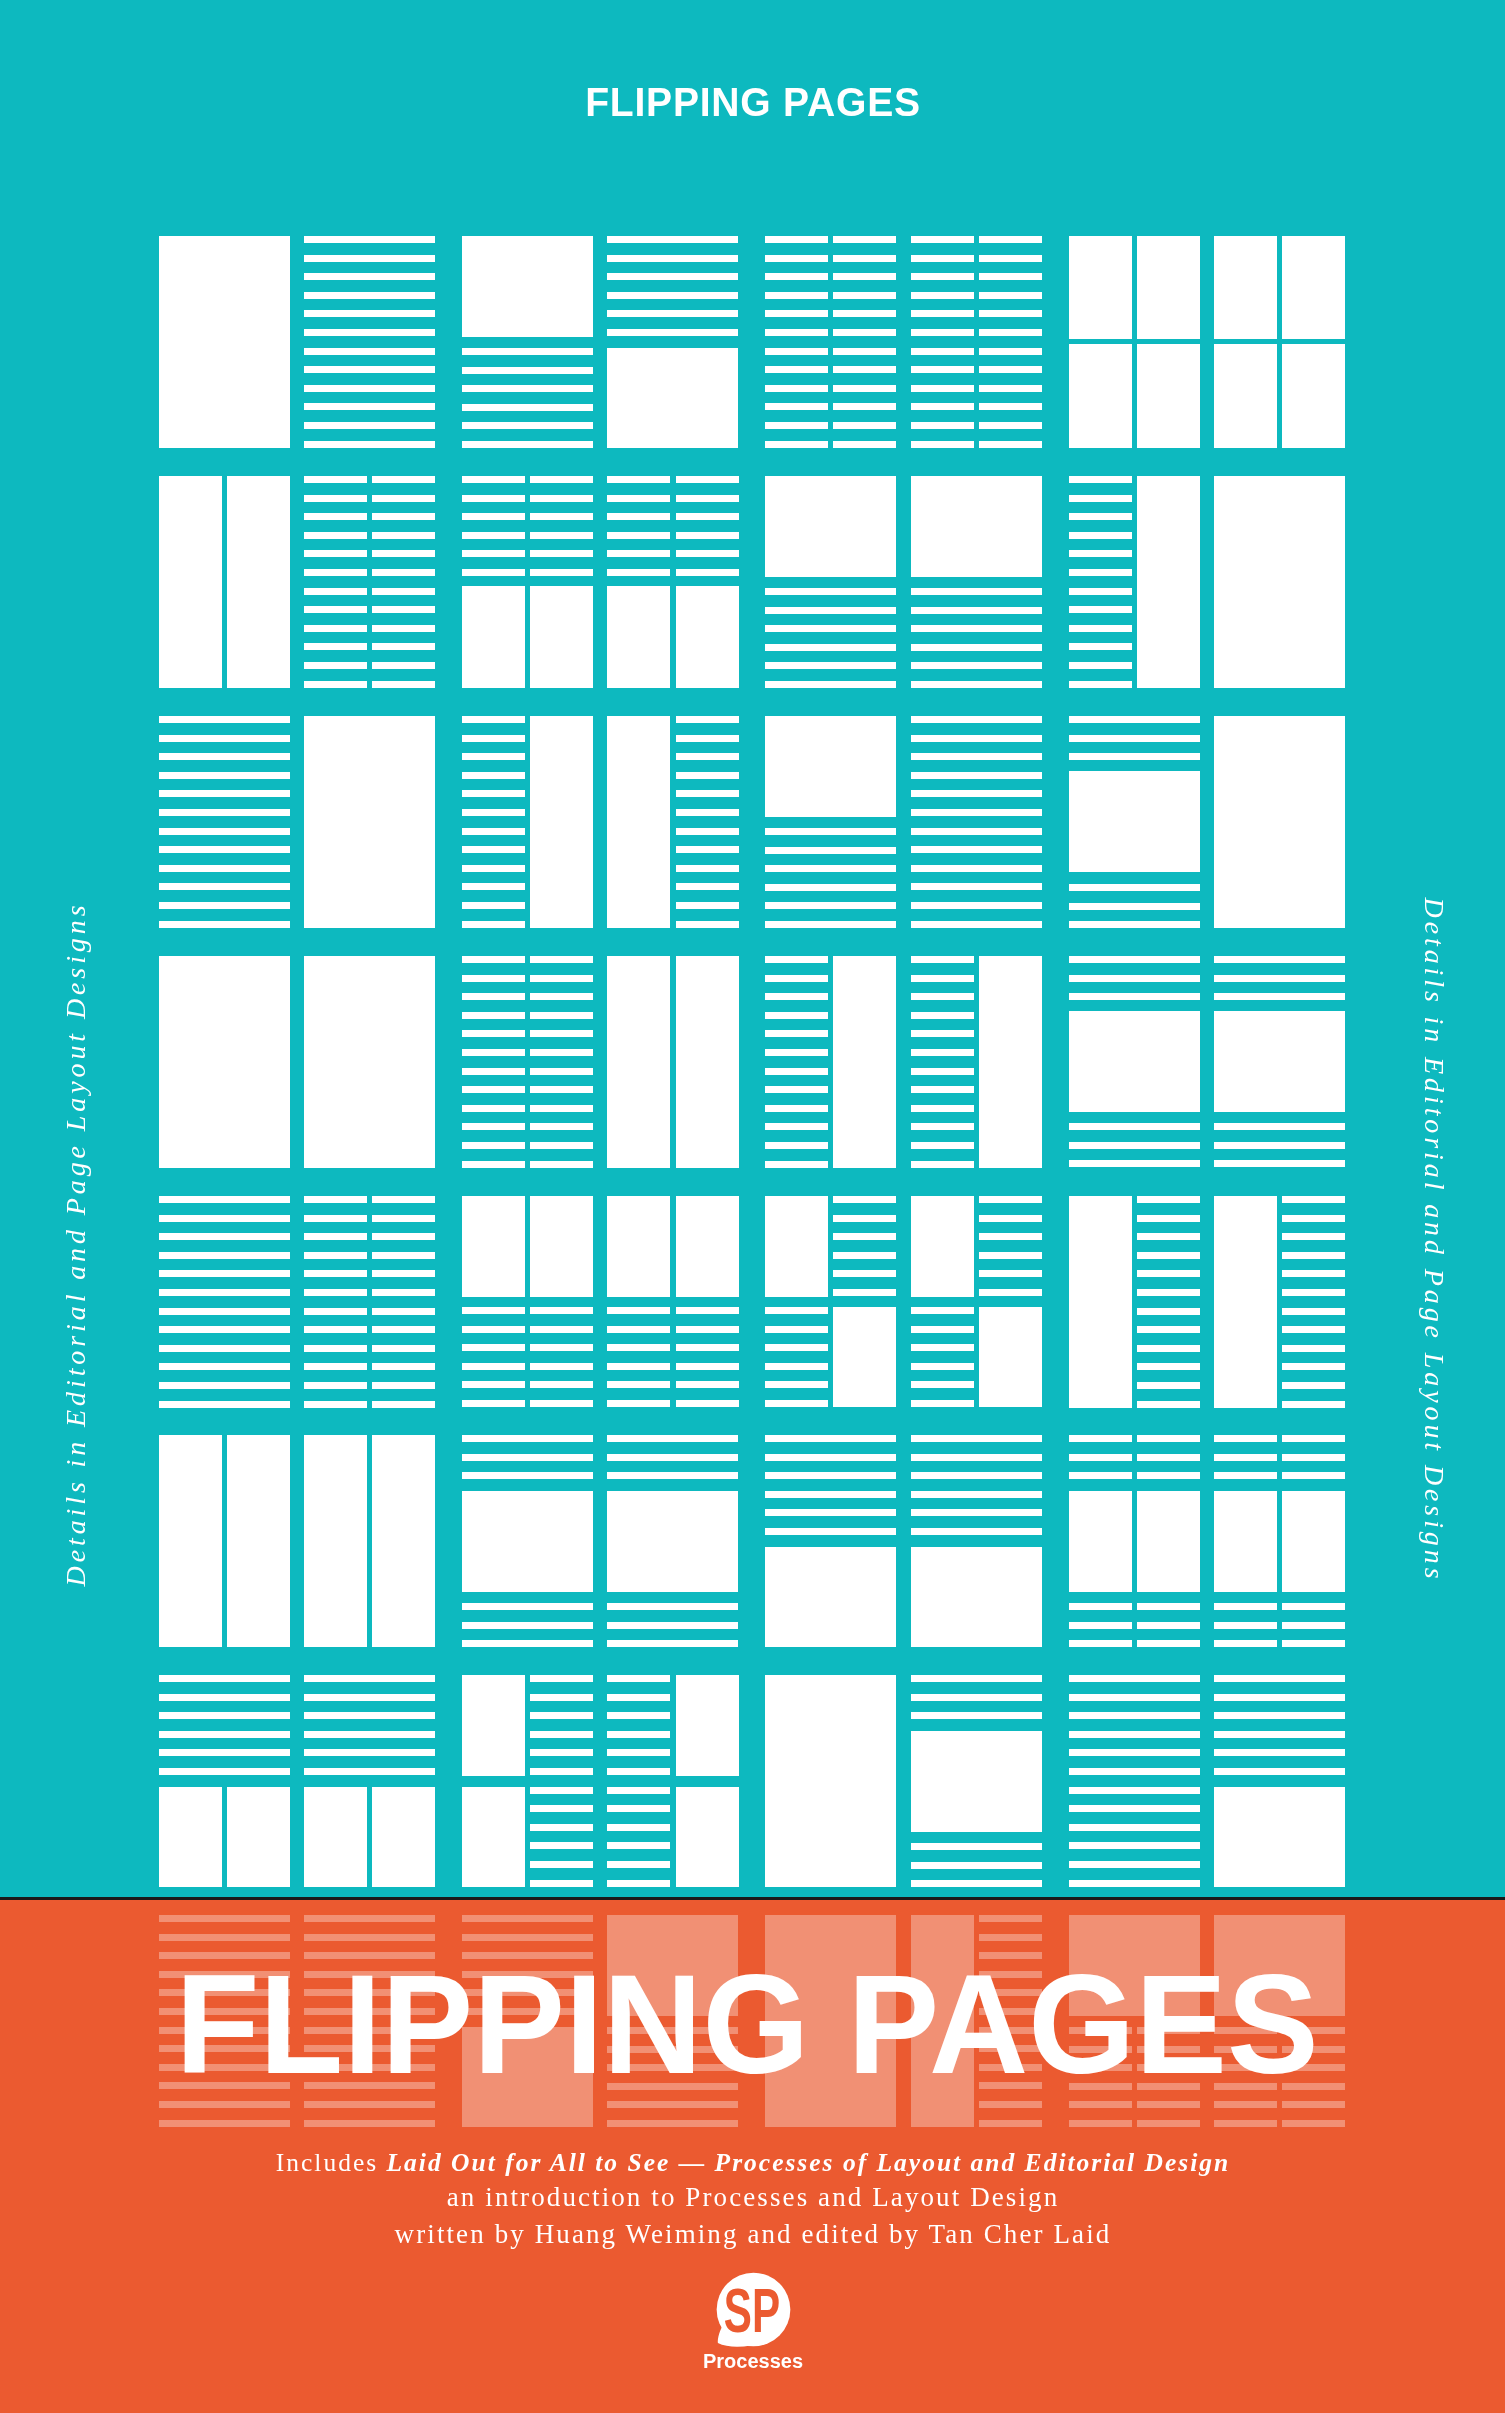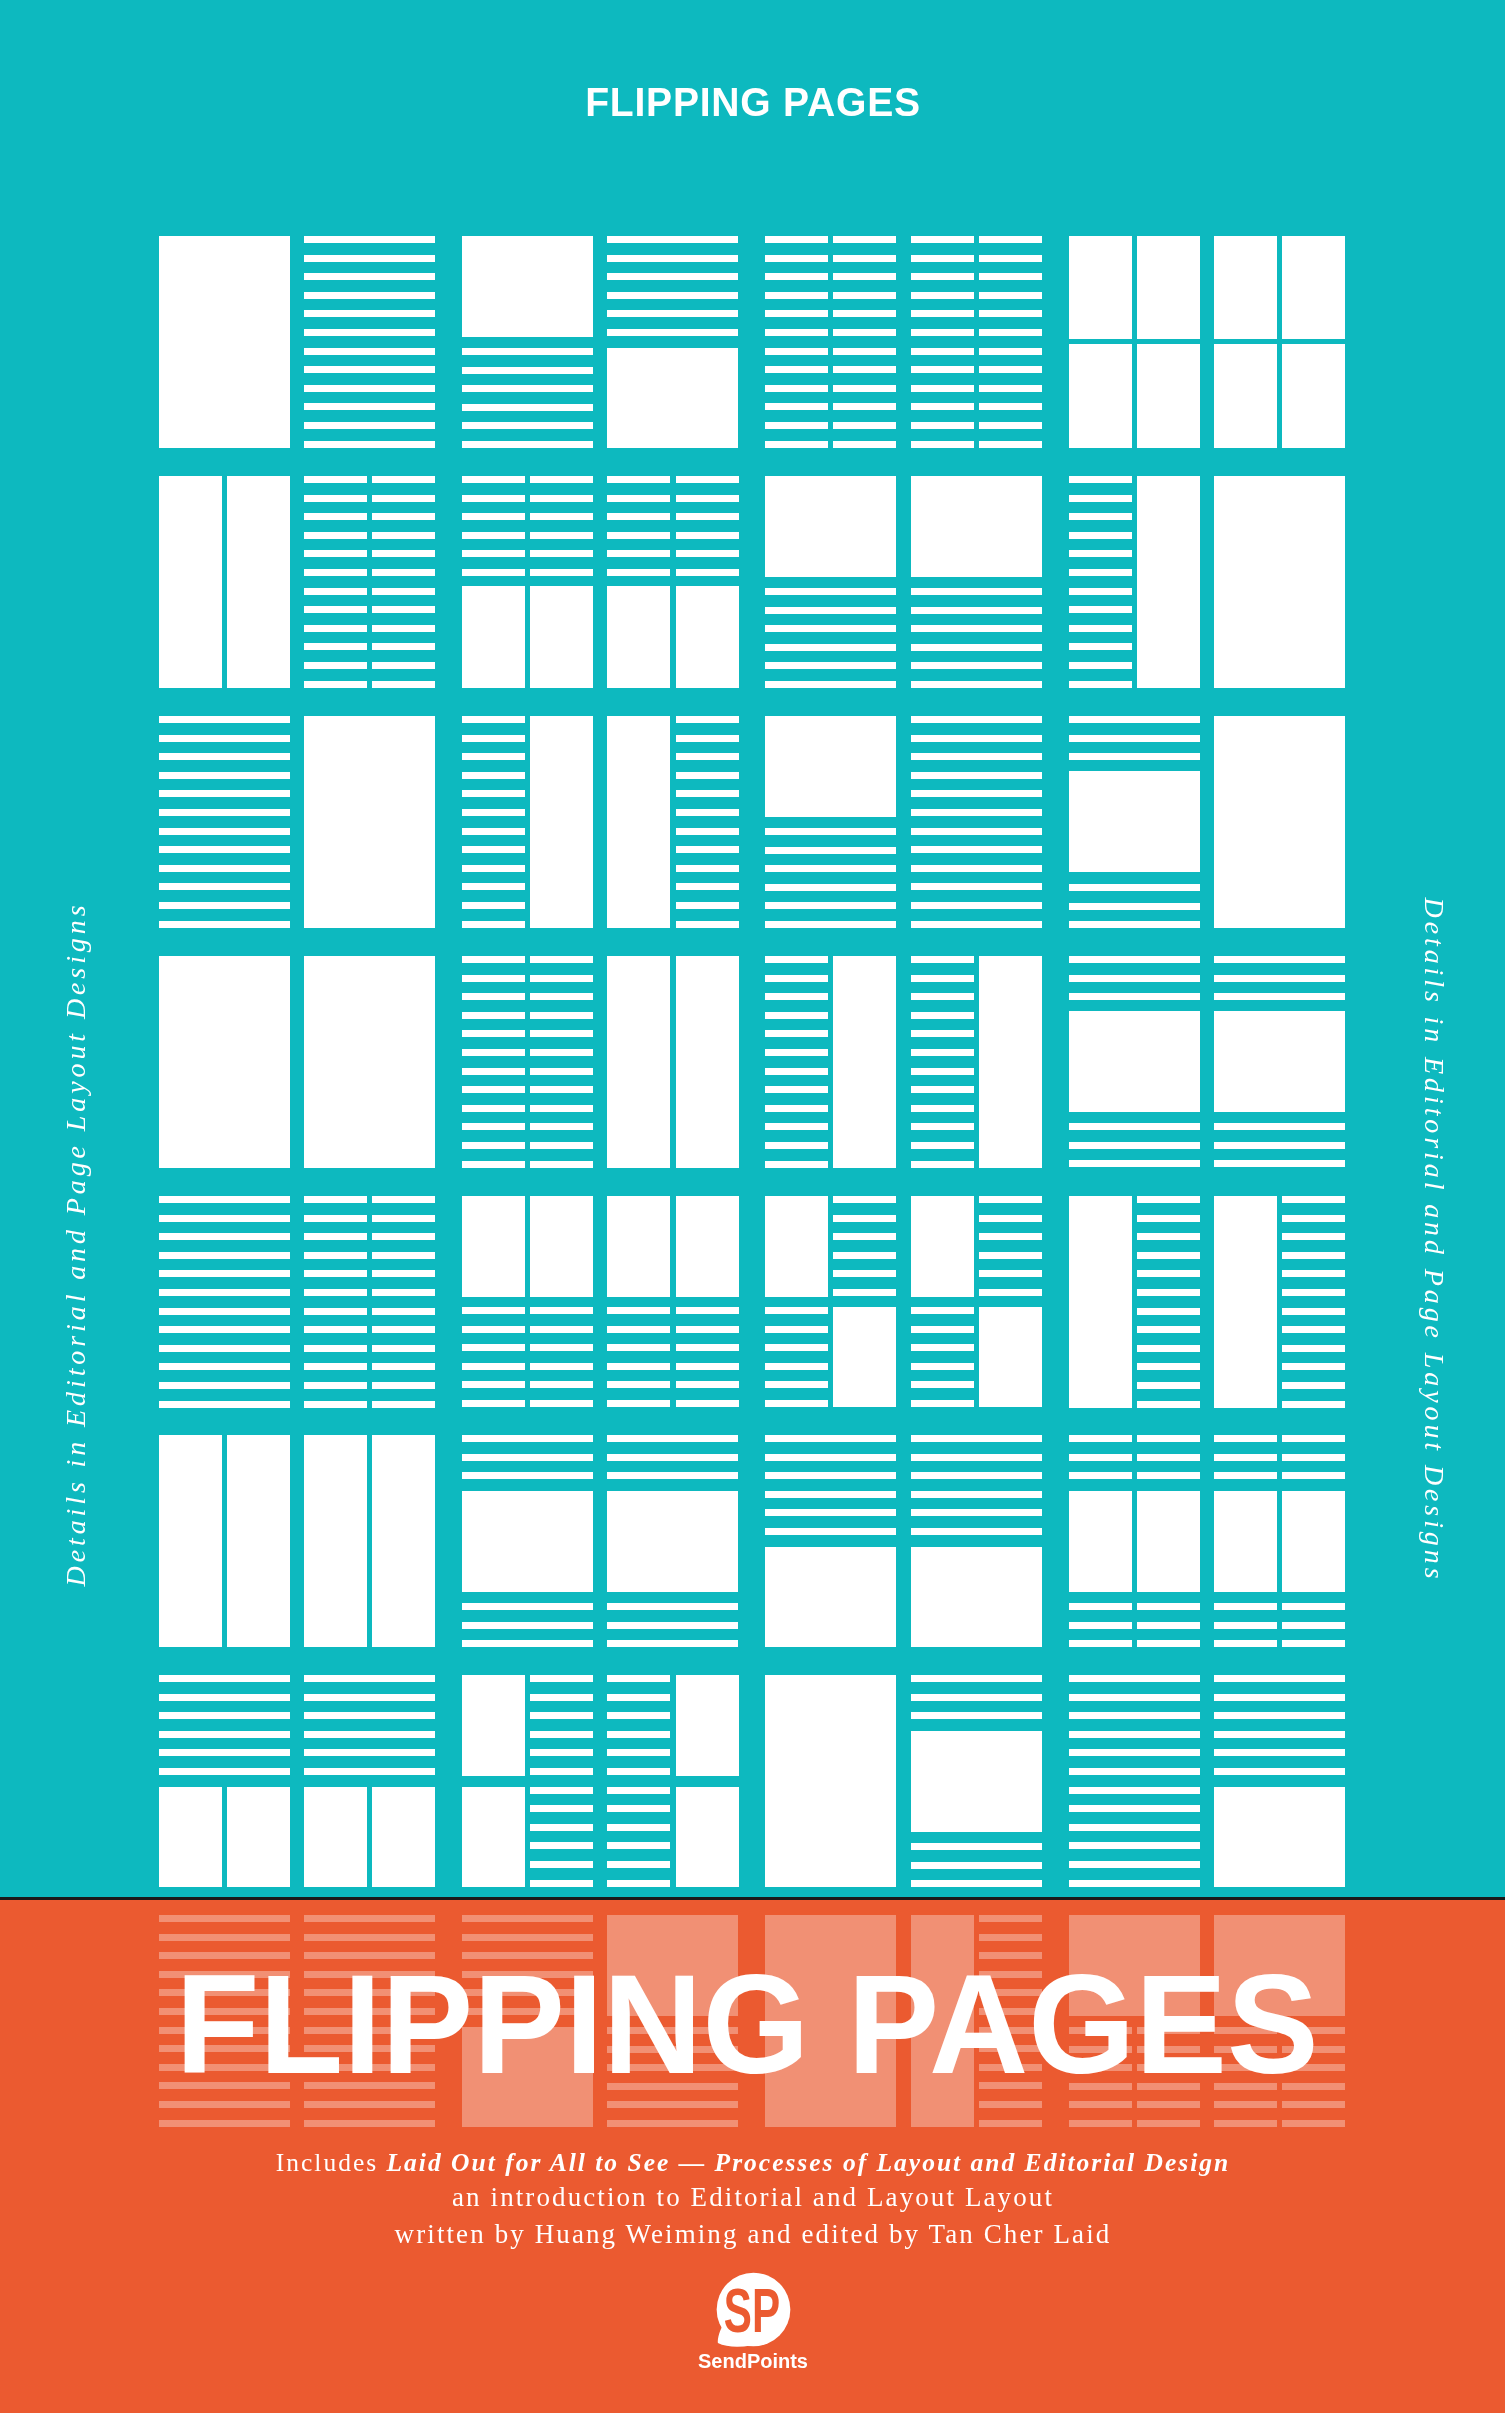--- a/index.html
+++ b/index.html
@@ -173,24 +173,24 @@
 <div class="lf" style="left:1069px;top:2027px;width:63px;height:100px"></div>
 <div class="lf" style="left:1137px;top:2027px;width:63px;height:100px"></div>
 <div class="rf" style="left:1214px;top:1915px;width:131px;height:101px"></div>
 <div class="lf" style="left:1214px;top:2027px;width:63px;height:100px"></div>
 <div class="lf" style="left:1282px;top:2027px;width:63px;height:100px"></div>
 
 <div style="position:absolute;left:-6.2px;top:1954px;width:1506px;text-align:center;color:#ffffff;font-weight:bold;font-size:141px;line-height:1;white-space:nowrap;transform:scaleX(0.975)">FLIPPING PAGES</div>
 
 <div style="position:absolute;left:0;top:2150px;width:1506px;text-align:center;color:#ffffff;font-family:'Liberation Serif',serif;font-size:25.5px;letter-spacing:2px;line-height:1">Includes <b><i>Laid Out for All to See — Processes of Layout and Editorial Design</i></b></div>
 
-<div style="position:absolute;left:0;top:2184px;width:1506px;text-align:center;color:#ffffff;font-family:'Liberation Serif',serif;font-size:27px;letter-spacing:2.1px;line-height:1">an introduction to Editorial and Layout Layout</div>
+<div style="position:absolute;left:0;top:2184px;width:1506px;text-align:center;color:#ffffff;font-family:'Liberation Serif',serif;font-size:27px;letter-spacing:2.1px;line-height:1">an introduction to Processes and Layout Design</div>
 
 <div style="position:absolute;left:0;top:2221px;width:1506px;text-align:center;color:#ffffff;font-family:'Liberation Serif',serif;font-size:27px;letter-spacing:2.1px;line-height:1">written by Huang Weiming and edited by Tan Cher Laid</div>
 
 <svg style="position:absolute;left:712px;top:2268px" width="83" height="83" viewBox="0 0 107 107">
   <circle cx="53.5" cy="53.5" r="47.5" fill="#ffffff"></circle>
     <path fill="#ffffff" d="M 16 70 C 10 80 6.8 91 7.6 96.8 C 18 102.2 35 102.6 50 100 C 40 96 26 88 16 70 Z"></path>
   <text x="0" y="0" fill="#eb5a30" font-family="Liberation Sans, sans-serif" font-weight="bold" font-size="80" text-anchor="middle" transform="translate(51.5,82) scale(0.68,1)">SP</text>
 </svg>
 
-<div style="position:absolute;left:0;top:2351px;width:1506px;text-align:center;color:#ffffff;font-weight:bold;font-size:20px;line-height:1">SendPoints</div>
+<div style="position:absolute;left:0;top:2351px;width:1506px;text-align:center;color:#ffffff;font-weight:bold;font-size:20px;line-height:1">Processes</div>
 
 
 </body></html>

